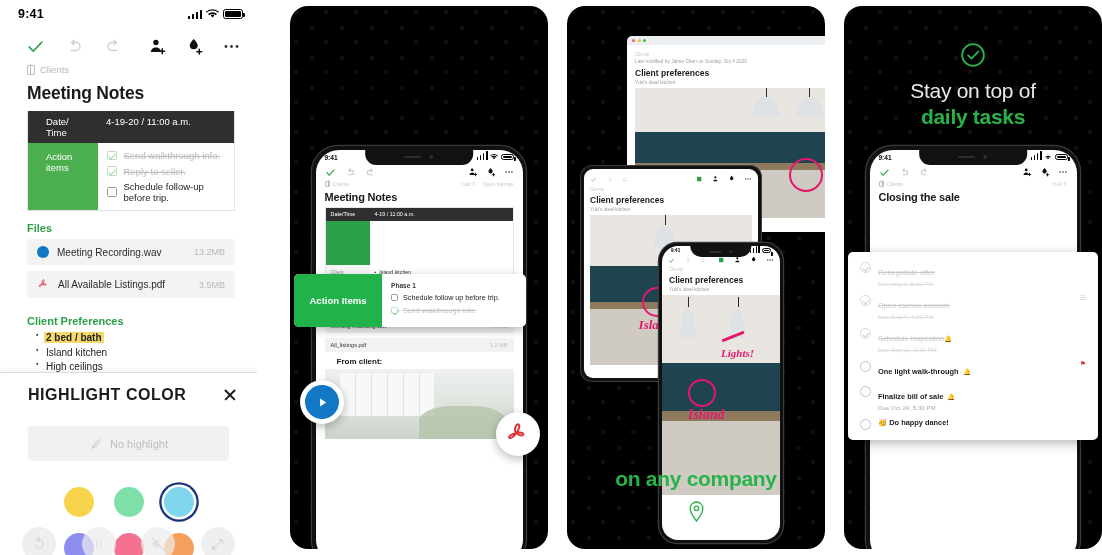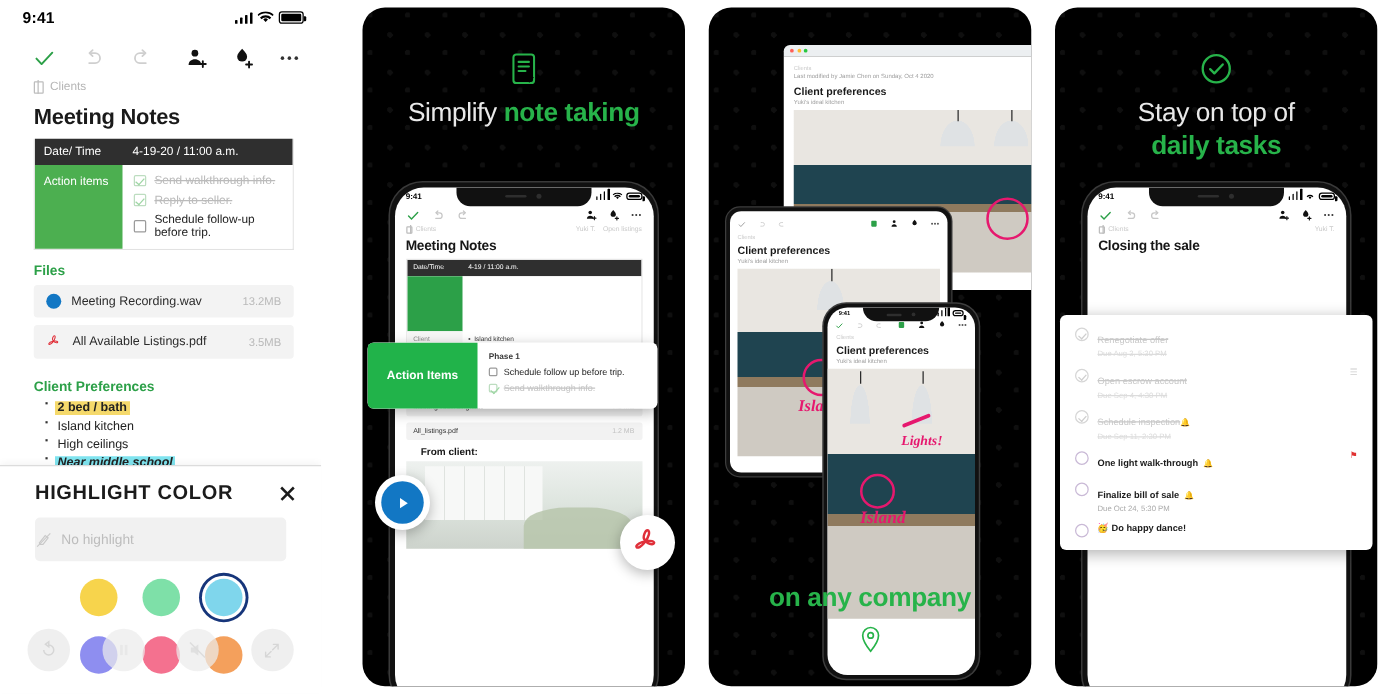--- a/index.html
+++ b/index.html
@@ -52,21 +52,21 @@
   .nb-ico { width:8px;height:10px;border:1.2px solid #bdbdbd;border-radius:1px;position:relative;}
   .nb-ico::after{content:"";position:absolute;left:2.2px;top:-1.2px;bottom:-1.2px;width:1.2px;background:#bdbdbd;}
 
   .notetitle {
     padding: 6px 0 7px 27px; font-size:17.5px; font-weight:bold; color:#1a1a1a;
     letter-spacing:-.2px;
   }
 
   .ntable { margin: 0 22px 0 27px; border:1px solid #e2e2e2; border-top:none; }
   .row-dt { display:flex; background:#2f2f2f; color:#fff; }
-  .cell-lab { width: 70px; flex:none; padding:5px 7px; font-size:9.5px; }
+  .cell-lab { width: 70px; flex:none; padding:5px 18px; font-size:9.5px; }
   .cell-val { flex:1; padding:5px 8px; font-size:9.5px; }
   .row-ai { display:flex; background:#fff; }
   .row-ai .cell-lab { background:#4caf50; color:#fff; display:flex; align-items:flex-start; padding-top:8px; }
   .checks { flex:1; padding:7px 6px 7px 9px; }
   .ck { display:flex; align-items:center; gap:7px; font-size:9.5px; color:#222; margin-bottom:4.5px; }
   .ck:last-child{margin-bottom:0}
   .box { width:9.5px;height:9.5px;border:1.1px solid #9b9b9b;border-radius:1.5px;flex:none; background:#fff;}
   .box.on { border-color:#bdddc0; position:relative; }
   .box.on::after{content:"";position:absolute;left:2.4px;top:.4px;width:3px;height:6px;border:solid #9ed6a4;border-width:0 1.4px 1.4px 0;transform:rotate(42deg);}
   .ck.done { color:#bbb; text-decoration: line-through; }
@@ -97,22 +97,22 @@
   }
   .sheet-head {
     display:flex; align-items:center; justify-content:space-between;
     padding: 13px 20px 10px 28px;
   }
   .sheet-title{font-size:16px;font-weight:bold;letter-spacing:.55px;color:#1b1b1b;}
   .xbtn{width:14px;height:14px;position:relative;cursor:pointer;}
   .xbtn::before,.xbtn::after{content:"";position:absolute;left:0;top:6px;width:14px;height:1.7px;background:#1b1b1b;}
   .xbtn::before{transform:rotate(45deg)}.xbtn::after{transform:rotate(-45deg)}
   .nohl {
-    margin: 0 28px; height: 35px; background:#f1f1f1; border-radius:4px;
-    display:flex;align-items:center;gap:7px;
+    margin: 12px 28px; height: 35px; background:#f1f1f1; border-radius:4px;
+    display:flex;align-items:center;justify-content:center;gap:7px;
     color:#bdbdbd;font-size:11px;
   }
   .swatches { position:relative; padding: 14px 0 0; }
   .swrow { display:flex; justify-content:center; gap:20px; margin-bottom:16px; }
   .sw { width:30px;height:30px;border-radius:50%; }
   .sw.sel { box-shadow: 0 0 0 2.5px #fff, 0 0 0 4.8px #16357a; }
   .swrow.row2 { gap:20px; }
   
   .ovl { position:absolute; left:0; right:0; bottom:2px; display:flex; justify-content:space-between; padding:0 22px; }
   .ob { width:34px;height:34px;border-radius:50%;background:rgba(235,235,235,.82);display:flex;align-items:center;justify-content:center;}
@@ -408,30 +408,20 @@
                 <path d="M14 4h6v6M20 4l-7 7M10 20H4v-6M4 20l7-7" fill="none" stroke="#d6d6d6" stroke-width="1.8" stroke-linecap="round"></path>
               </svg>
             </span>
         </div>
       </div>
     </div>
   </div>
 
   <div class="promo p2">
     <div class="pattern"></div>
-    <div class="ptitle">
-      <span class="pico">
-        <svg width="22" height="26" viewBox="0 0 24 28">
-            <rect x="3" y="1.5" width="18" height="25" rx="2.5" fill="none" stroke="#27b34a" stroke-width="1.8"></rect>
-            <path d="M7.5 8h9M7.5 12h9M7.5 16h6" stroke="#27b34a" stroke-width="1.8" stroke-linecap="round"></path>
-            <path d="M21 21.5 16.5 26.5V21.5z" fill="#000"></path>
-          </svg>
-      </span>
-      <h2><span>Simplify </span><span class="g">note taking</span></h2>
-    </div>
 
     <div class="phone" style="left:22px;top:140px;width:214px;height:420px;">
       <div class="scr">
         <div class="notch">
             <span class="spk"></span>
             <span class="cam"></span>
           </div>
         <div class="mini-sb">
           <span>9:41</span>
           <span class="r">

